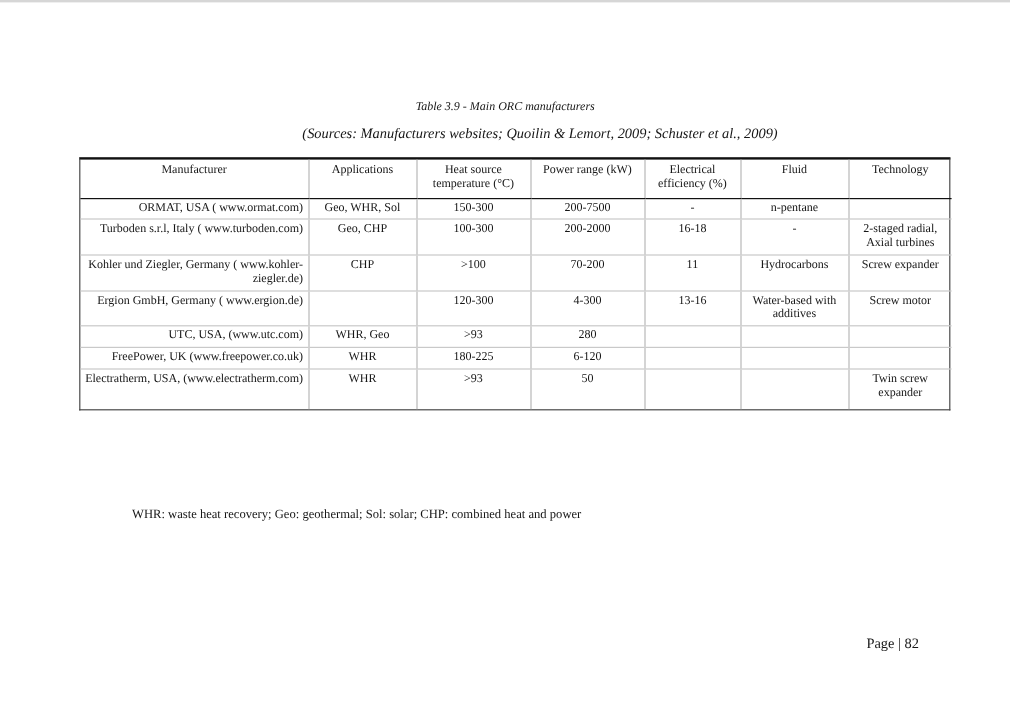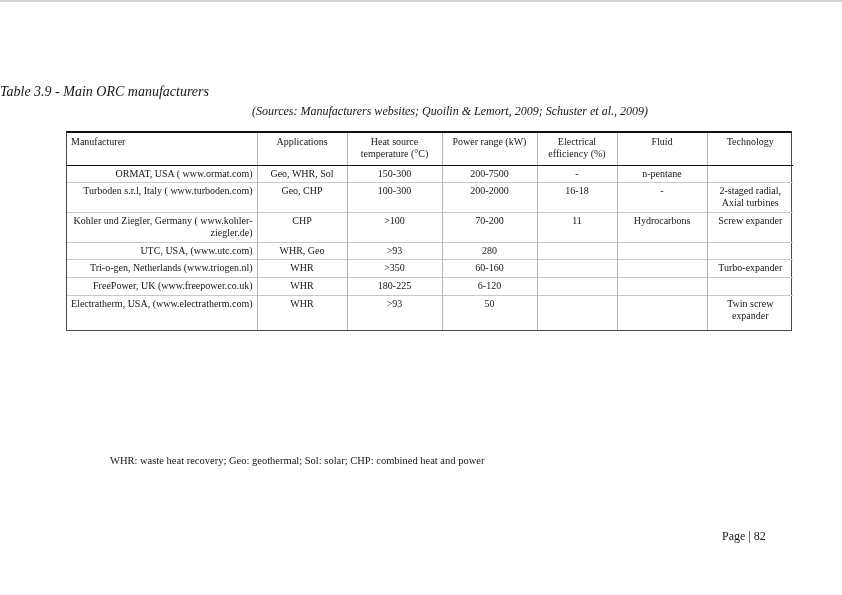--- a/index.html
+++ b/index.html
@@ -10,21 +10,21 @@
     color:#161616;
     position:relative;
     overflow:hidden;
   }
   .edge-top {
     position:absolute; top:0; left:0; width:842px; height:2px;
     background:#d6d6d6;
   }
   .doc-title {
     position:absolute; top:84px; left:0; width:842px;
-    text-align:left; font-style:italic; font-size:14px;
+    text-align:center; font-style:italic; font-size:10px;
   }
   .doc-sources {
     position:absolute; top:104px; left:0; width:842px;
     text-align:center; font-style:italic; font-size:12px;margin-left:29px;
   }
   .table-wrap {
     position:absolute; left:66px; top:131px; width:726px;
     border:1px solid #4a4a4a;
     border-top:2.5px solid #111;
     box-sizing:border-box;
@@ -37,32 +37,32 @@
     font-size:10px;
     line-height:1.18;
   }
   table.orc th {
     font-weight:normal;
     text-align:center;
     vertical-align:top;
     padding:3px 4px 5px 4px;
     border-bottom:1.5px solid #111;
   }
-  table.orc th:first-child { text-align:left;margin-left:24px; }
+  table.orc th:first-child { text-align:center;margin-left:24px; }
   table.orc td {
     vertical-align:top;
     text-align:center;
     padding:2px 4px 3px 4px;
   }
   table.orc td:first-child { text-align:right; }
   table.orc th + th, table.orc td + td { border-left:1px solid #b8b8b8; }
   table.orc tbody tr + tr td { border-top:1px solid #c9c9c9; }
   table.orc tbody tr:last-child td { padding-bottom:8px; }
   .footnote {
-    position:absolute; left:110px; top:455px;
+    position:absolute; left:110px; top:424px;
     font-size:10.5px;
   }
   .page-number {
     position:absolute; left:722px; top:529px;
     font-size:12px;
   }
 </style>
 </head>
 <body>
 
@@ -117,36 +117,36 @@
         <tr>
           <td>Kohler und Ziegler, Germany ( www.kohler-ziegler.de)</td>
           <td>CHP</td>
           <td>&gt;100</td>
           <td>70-200</td>
           <td>11</td>
           <td>Hydrocarbons</td>
           <td>Screw expander</td>
         </tr>
         <tr>
+          <td>Ergion GmbH, Germany ( www.ergion.de)</td>
+          <td></td>
+          <td>120-300</td>
+          <td>4-300</td>
+          <td>13-16</td>
+          <td>Water-based with additives</td>
+          <td>Screw motor</td>
+        </tr>
+        <tr>
           <td>UTC, USA, (www.utc.com)</td>
           <td>WHR, Geo</td>
           <td>&gt;93</td>
           <td>280</td>
           <td></td>
           <td></td>
           <td></td>
-        </tr>
-        <tr>
-          <td>Tri-o-gen, Netherlands (www.triogen.nl)</td>
-          <td>WHR</td>
-          <td>&gt;350</td>
-          <td>60-160</td>
-          <td></td>
-          <td></td>
-          <td>Turbo-expander</td>
         </tr>
         <tr>
           <td>FreePower, UK (www.freepower.co.uk)</td>
           <td>WHR</td>
           <td>180-225</td>
           <td>6-120</td>
           <td></td>
           <td></td>
           <td></td>
         </tr>

